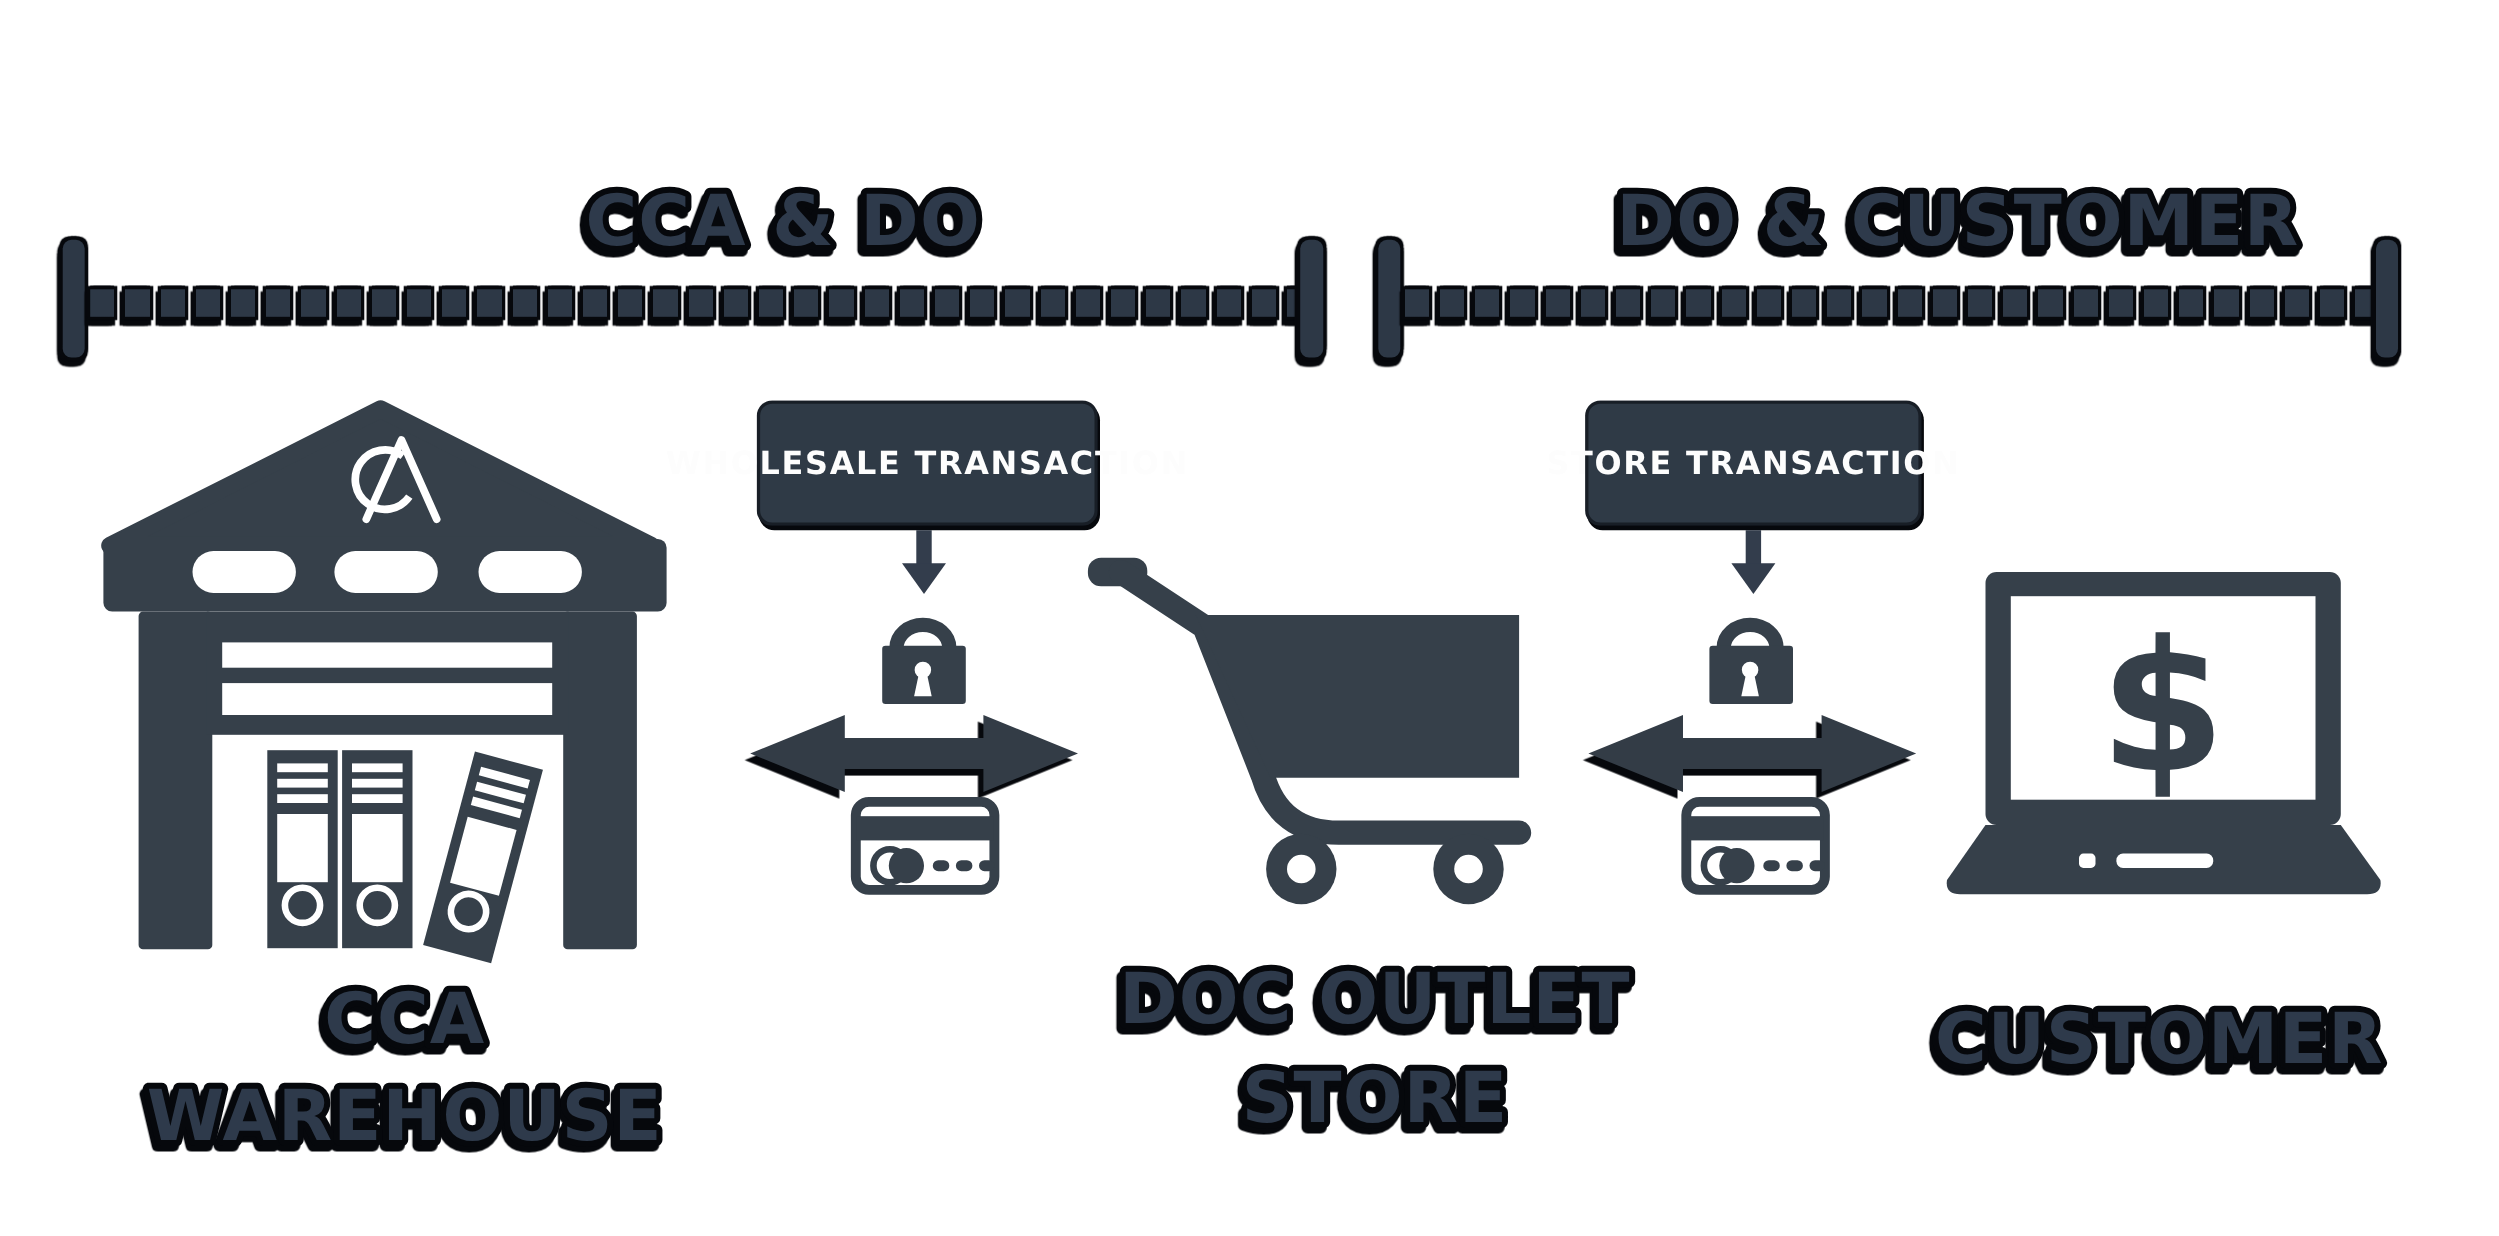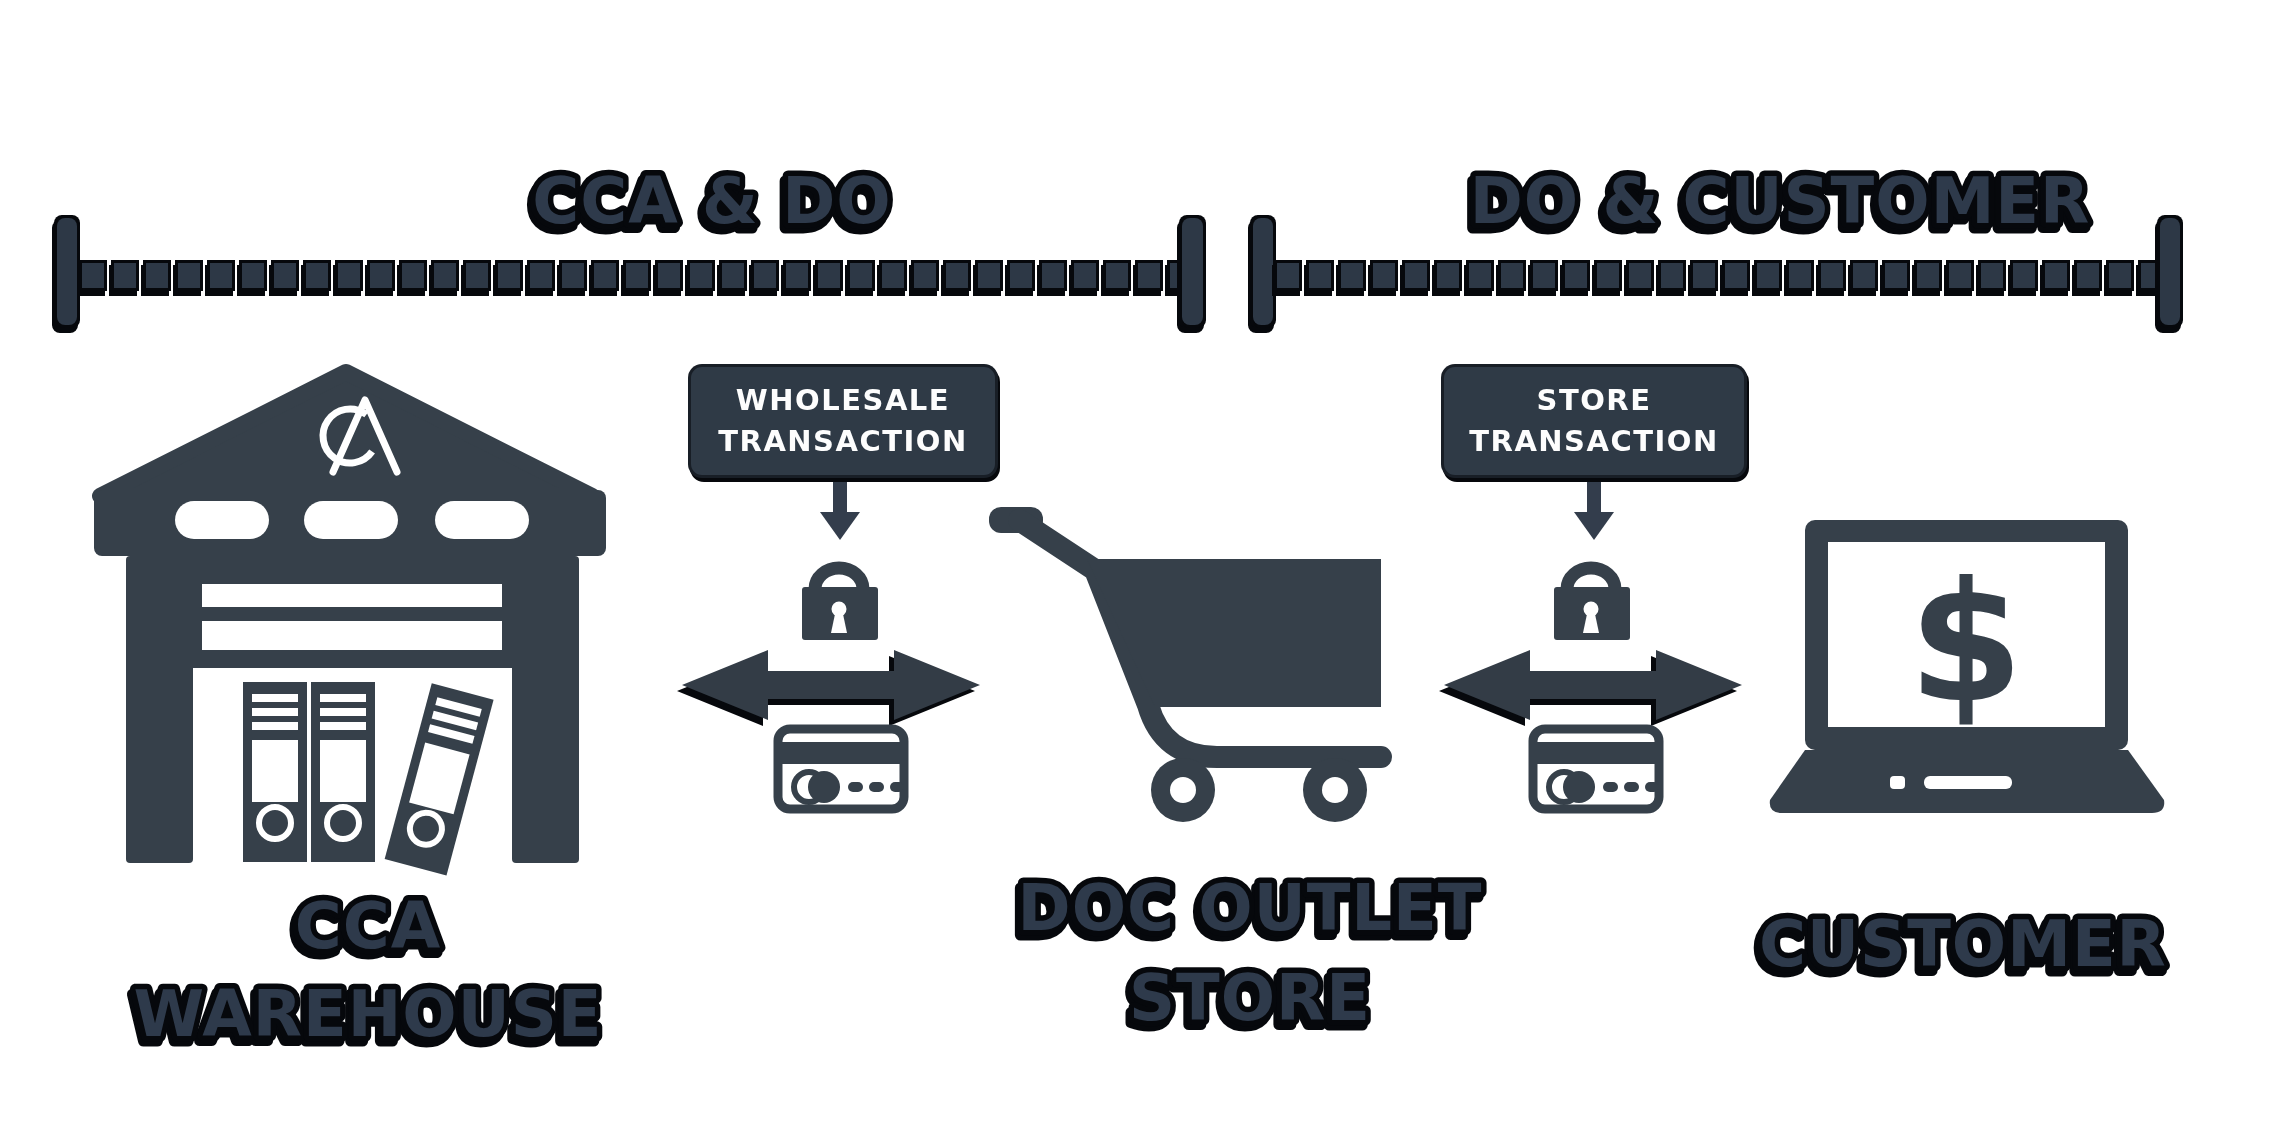--- a/index.html
+++ b/index.html
@@ -42,21 +42,21 @@
     paint-order:stroke;stroke-linejoin:round;letter-spacing:1px;
     text-anchor:middle;
   }
   .biglabel{filter:drop-shadow(-3px 5px 0 var(--ink));}
 
   
   .txnbox{
     position:absolute;background:var(--boxbg);border-radius:14px;
     border:3px solid rgba(6,8,12,.55);
     box-shadow:2px 4px 0 var(--ink);
-    display:flex;flex-direction:column;align-items:center;justify-content:center;
+    display:flex;align-items:center;justify-content:center;
     gap:12px;box-sizing:border-box;
   }
   .txnbox span{
     color:#fdfdfd;font-weight:700;font-size:29px;letter-spacing:1.5px;
     line-height:1;white-space:nowrap;
   }
 
   .shadowed{filter:drop-shadow(-5px 6px 0 var(--ink));}
 </style>
 </head>

